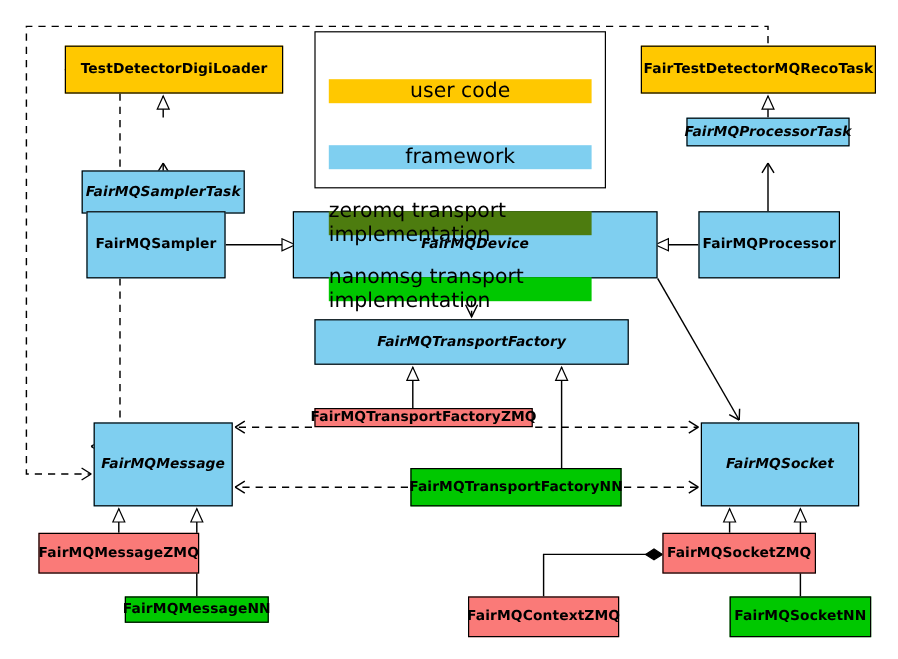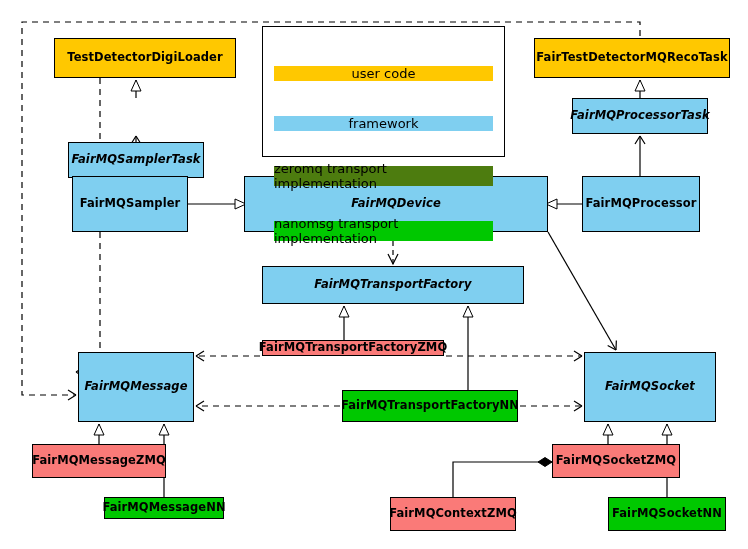--- a/index.html
+++ b/index.html
@@ -17,21 +17,21 @@
   .c-user{background:#FFC800;}
   .c-frame{background:#7FCFF0;}
   .c-zmq{background:#FA7A78;}
   .c-nn{background:#00C800;}
 
   #legend{position:absolute;left:262px;top:26px;width:243px;height:131px;
           background:#ffffff;border:1px solid #000000;z-index:6;
           display:flex;flex-direction:column;justify-content:space-evenly;
           align-items:center;padding:4px 0;box-sizing:border-box;}
   .legend-row{width:219px;height:20px;display:flex;align-items:center;
-              justify-content:center;font-size:13px;font-weight:normal;
+              justify-content:center;font-size:17px;font-weight:normal;
               color:#000000;font-style:normal;margin-top:35px;}
 </style>
 </head>
 <body>
 
 <div id="stage" style="background: rgb(255, 255, 255);">
 
   <svg id="wires" viewBox="0 0 748 549" xmlns="http://www.w3.org/2000/svg">
     <defs>
       <marker id="hollowTri" markerWidth="14" markerHeight="14" refX="12" refY="6" orient="auto" markerUnits="userSpaceOnUse">
@@ -97,21 +97,21 @@
   <div id="legend">
     <div class="legend-row" style="background: rgb(255, 200, 0);">user code</div>
     <div class="legend-row" style="background: rgb(127, 207, 240);">framework</div>
     <div class="legend-row" style="background: #4d7c0f;">zeromq transport implementation</div>
     <div class="legend-row" style="background: rgb(0, 200, 0);">nanomsg transport implementation</div>
   </div>
 
   <div class="node c-user" style="left: 54px; top: 38px; width: 182px; height: 40px;">TestDetectorDigiLoader</div>
   <div class="node c-user" style="left: 534px; top: 38px; width: 196px; height: 40px;">FairTestDetectorMQRecoTask</div>
   <div class="node c-frame abstract" style="left: 68px; top: 98px; width: 136px; height: 36px; margin-top: 44px;">FairMQSamplerTask</div>
-  <div class="node c-frame abstract" style="left: 572px; top: 98px; width: 136px; height: 36px;">FairMQProcessorTask</div>
+  <div class="node c-frame abstract" style="left: 572px; top: 98px; width: 136px; height: 24px;">FairMQProcessorTask</div>
   <div class="node c-frame" style="left: 72px; top: 176px; width: 116px; height: 56px;">FairMQSampler</div>
   <div class="node c-frame" style="left: 244px; top: 176px; width: 304px; height: 56px; font-style: italic;">FairMQDevice</div>
   <div class="node c-frame" style="left: 582px; top: 176px; width: 118px; height: 56px;">FairMQProcessor</div>
   <div class="node c-frame abstract" style="left: 262px; top: 266px; width: 262px; height: 38px;">FairMQTransportFactory</div>
   <div class="node c-zmq" style="left: 262px; top: 340px; width: 182px; height: 16px;">FairMQTransportFactoryZMQ</div>
   <div class="node c-nn" style="left: 342px; top: 390px; width: 176px; height: 32px;">FairMQTransportFactoryNN</div>
   <div class="node c-frame abstract" style="left: 78px; top: 352px; width: 116px; height: 70px;">FairMQMessage</div>
   <div class="node c-frame abstract" style="left: 584px; top: 352px; width: 132px; height: 70px;">FairMQSocket</div>
   <div class="node c-zmq" style="left: 32px; top: 444px; width: 134px; height: 34px;">FairMQMessageZMQ</div>
   <div class="node c-nn" style="left: 104px; top: 497px; width: 120px; height: 22px;">FairMQMessageNN</div>

